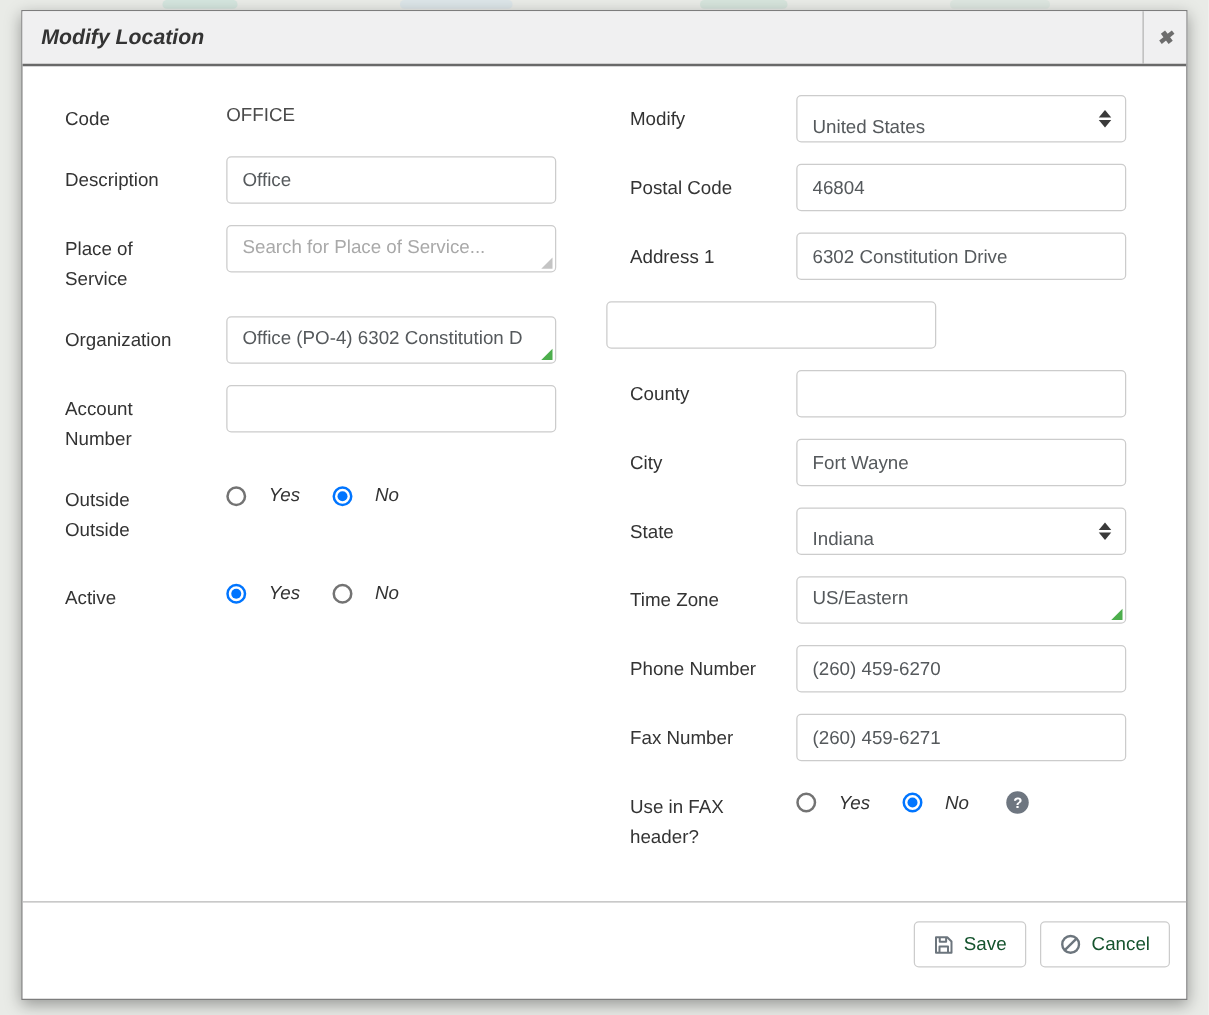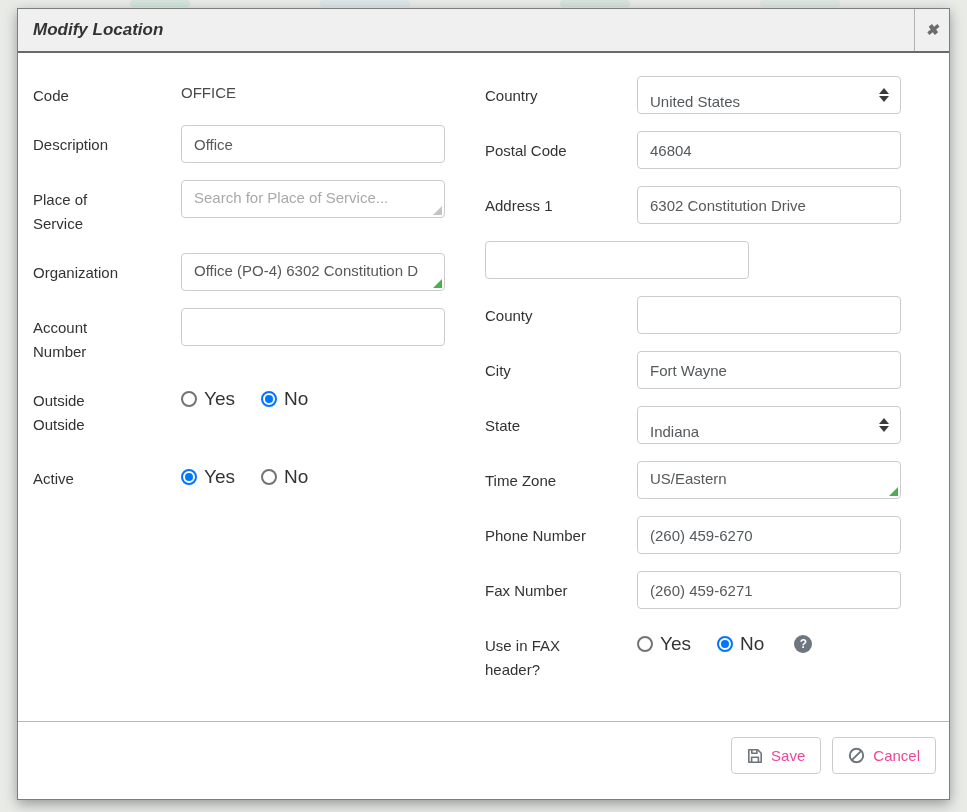--- a/index.html
+++ b/index.html
@@ -45,21 +45,21 @@
   }
   .col-left  { width:412px; margin-right:40px; }
   .col-right { width:416px; }
 
   .row { display:flex; margin-bottom:17px; }
   .col-left  .lbl { width:148px; flex:0 0 148px; }
   .col-right .lbl { width:152px; flex:0 0 152px; }
   .lbl {
     padding-top:8px; font-size:15px; color:#333; line-height:24px;
   }
-  .lbl span { display:block; }
+  .lbl span { display:block;margin-left:19px; }
   .ctl { width:264px; flex:0 0 264px; position:relative; }
 
   .static-val { padding-top:8px; font-size:15px; color:#4a4a4a; }
 
   .tin, .tarea, .select {
     width:264px; height:38px;
     border:1px solid #ccc; border-radius:4px;
     background:#fff;
     font-size:15px; color:#55595c;
     font-family:"Liberation Sans", sans-serif;
@@ -87,21 +87,21 @@
   }
   .select .arrows {
     position:absolute; right:12px; top:50%; transform:translateY(-50%);
     display:flex; flex-direction:column; gap:2px;
   }
   .select .arrows i { display:block; width:0; height:0; }
   .select .arrows .up   { border-left:5px solid transparent; border-right:5px solid transparent; border-bottom:6px solid #3a3a3a; }
   .select .arrows .down { border-left:5px solid transparent; border-right:5px solid transparent; border-top:6px solid #3a3a3a; }
 
   .radio-group { display:flex; align-items:center; gap:26px; padding-top:7px; }
-  .radio-opt { display:flex; align-items:center; gap:7px; font-size:19px; color:#333; cursor:pointer; }
+  .radio-opt { display:flex; align-items:center; gap:18px; font-size:15px; color:#333; cursor:pointer;font-style:italic; }
   .radio {
     width:16px; height:16px; border-radius:50%;
     border:2px solid #737373; background:#fff;
     position:relative; flex:0 0 16px;
   }
   .radio-opt.checked .radio { border-color:var(--accent,#0075ff); }
   .radio-opt.checked .radio::after {
     content:""; position:absolute; left:2px; top:2px;
     width:8px; height:8px; border-radius:50%;
     background:var(--accent,#0075ff);
@@ -116,21 +116,21 @@
 
   .modal-footer {
     flex:0 0 78px;
     border-top:1px solid #b8b8b8;
     display:flex; justify-content:flex-end; align-items:flex-start;
     gap:11px; padding:15px 13px 0 0;
   }
   .btn {
     height:37px; padding:0 15px;
     background:#fff; border:1px solid #ccc; border-radius:4px;
-    font-size:15px; color:#ec4899;
+    font-size:15px; color:#14532d;
     font-family:"Liberation Sans", sans-serif;
     display:flex; align-items:center; gap:8px; cursor:pointer;
   }
   .btn svg { display:block; }
 </style>
 </head>
 <body>
 
 <div class="bg-blob" style="left:130px;top:0;width:60px;height:7px;background:#bfe0d5;"></div>
 <div class="bg-blob" style="left:320px;top:0;width:90px;height:7px;background:#cfe0ea;"></div>
@@ -239,21 +239,21 @@
           </div>
         </div>
       </div>
 
     </div>
 
     <div class="col-right">
 
       <div class="row">
         <div class="lbl">
-          <span>Country</span>
+          <span>Modify</span>
         </div>
         <div class="ctl">
           <div class="select">
             <span>United States</span>
             <span class="arrows">
                 <i class="up"></i>
                 <i class="down"></i>
               </span>
           </div>
         </div>

